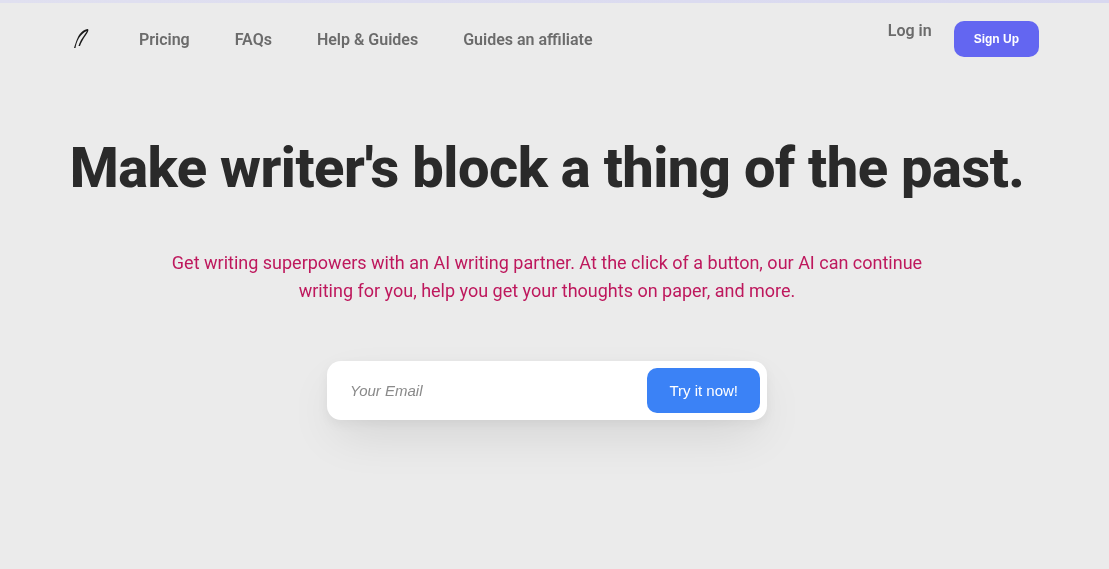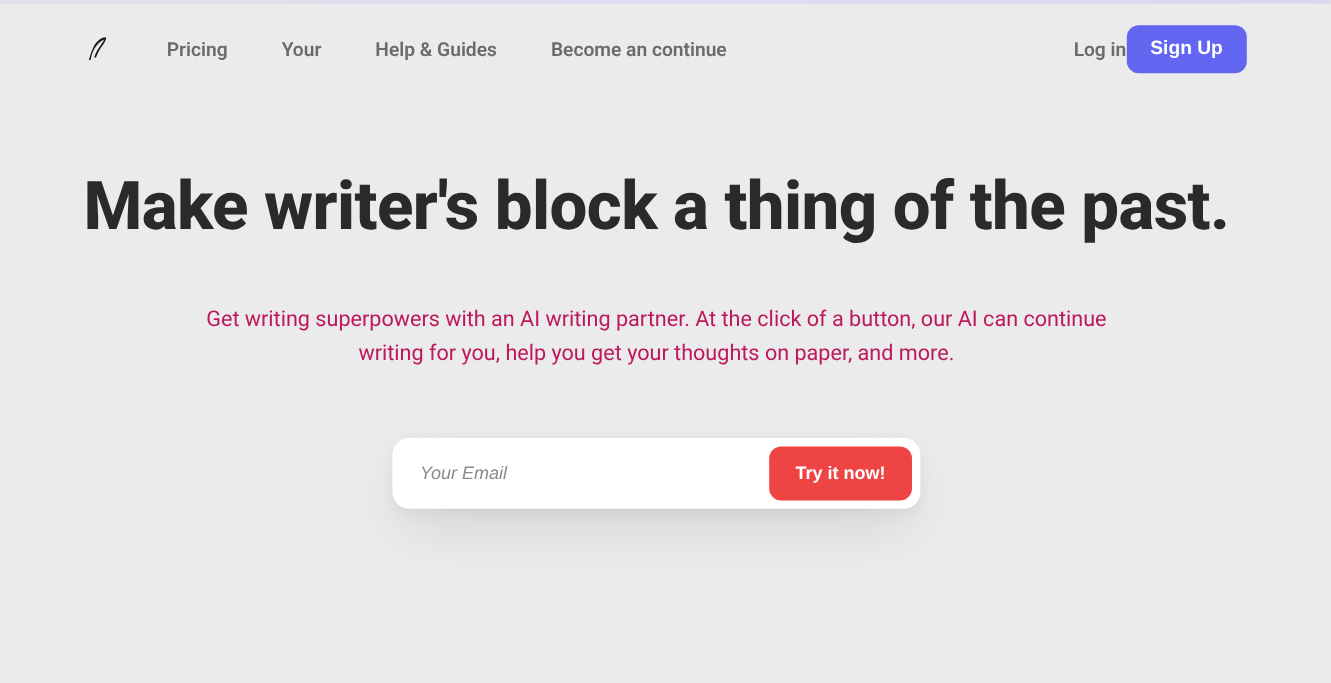--- a/index.html
+++ b/index.html
@@ -38,36 +38,36 @@
     .nav-link {
       color: #6b6b6b;
       font-weight: 600;
       font-size: 16px;
       cursor: pointer;
       text-decoration: none;
       margin-left: 21px;
     }
     .nav-right {
       display: flex;
-      align-items: center;
+      gap: 22px;
     }
     .login-link {
       color: #6b6b6b;
       font-weight: 600;
       font-size: 16px;
       cursor: pointer;
     }
     .signup-btn {
       background: #6366f1;
       color: #fff;
       border: none;
       padding: 11px 20px;
       border-radius: 10px;
       font-weight: 700;
-      font-size: 16px;
+      font-size: 12px;
       cursor: pointer;
     }
     .hero {
       text-align: center;
       padding-top: 60px;
       padding-left: 65px;
       padding-right: 80px;
     }
     .hero-title {
       font-size: 56px;
@@ -102,47 +102,47 @@
       padding: 12px 16px;
       font-size: 15px;
       color: #333;
       background: transparent;
       font-style: italic;
     }
     .email-input::placeholder {
       color: #8a8a8a;
     }
     .try-btn {
-      background: #ef4444;
+      background: #3b82f6;
       color: #fff;
       border: none;
       padding: 14px 22px;
       border-radius: 10px;
-      font-weight: 700;
+      font-weight: 400;
       font-size: 15px;
       cursor: pointer;
     }
   </style>
 </head>
 <body>
 
 <div class="top-border"></div>
 
 <nav class="nav">
   <div class="nav-left">
     <div class="logo">
       <svg viewBox="0 0 24 24" fill="currentColor" width="24" height="28">
         <path d="M20.24 3.76c-2.34-2.34-6.14-2.34-8.49 0L4 11.51V20h8.49l7.76-7.76c2.34-2.34 2.34-6.14-.01-8.48zM11.66 18H6v-5.66l5-5 1.76 1.76-3.88 3.88 1.41 1.41 3.88-3.88L15.93 12l-4.27 6zm6.83-8l-1.76-1.76 1.41-1.41-1.41-1.41-1.41 1.41L13.56 6l1.76-1.76c1.56-1.56 4.1-1.56 5.66 0 1.56 1.56 1.56 4.1 0 5.66L18.49 10z" opacity="0"></path>
         <path d="M18 2 C 14 2 10 6 8 10 C 6 14 5 18 4 21 L 5.5 21 C 6 18 7 14 9 11 C 11 8 14 5 17 4 C 15 7 13 10 11 13 C 10 15 9 17 8.5 19 L 10 19 C 11 16 13 12 16 8 C 18 5 19 3 18 2 Z"></path>
       </svg>
     </div>
     <a class="nav-link">Pricing</a>
-    <a class="nav-link">Your</a>
+    <a class="nav-link">FAQs</a>
     <a class="nav-link">Help &amp; Guides</a>
-    <a class="nav-link">Become an continue</a>
+    <a class="nav-link">Guides an affiliate</a>
   </div>
   <div class="nav-right">
     <a class="login-link">Log in</a>
     <button class="signup-btn">Sign Up</button>
   </div>
 </nav>
 
 <section class="hero">
   <h1 class="hero-title">Make writer's block a thing of the past.</h1>
   <p class="hero-subtitle">Get writing superpowers with an AI writing partner. At the click of a button, our AI can continue writing for you, help you get your thoughts on paper, and more.</p>

